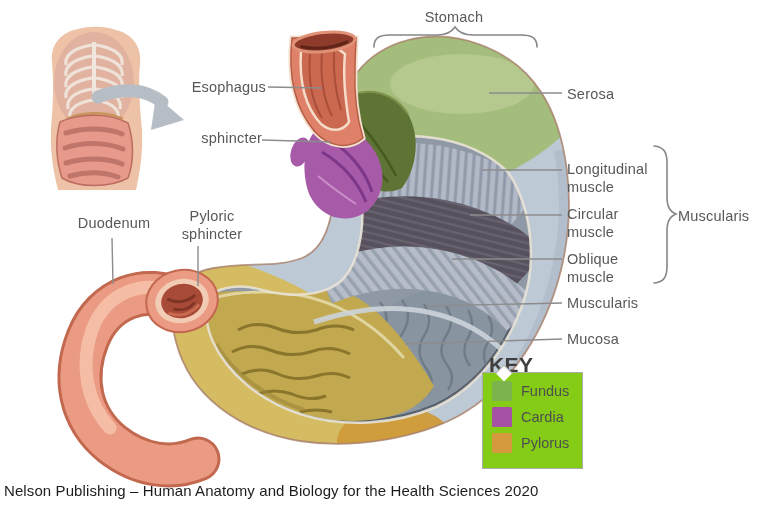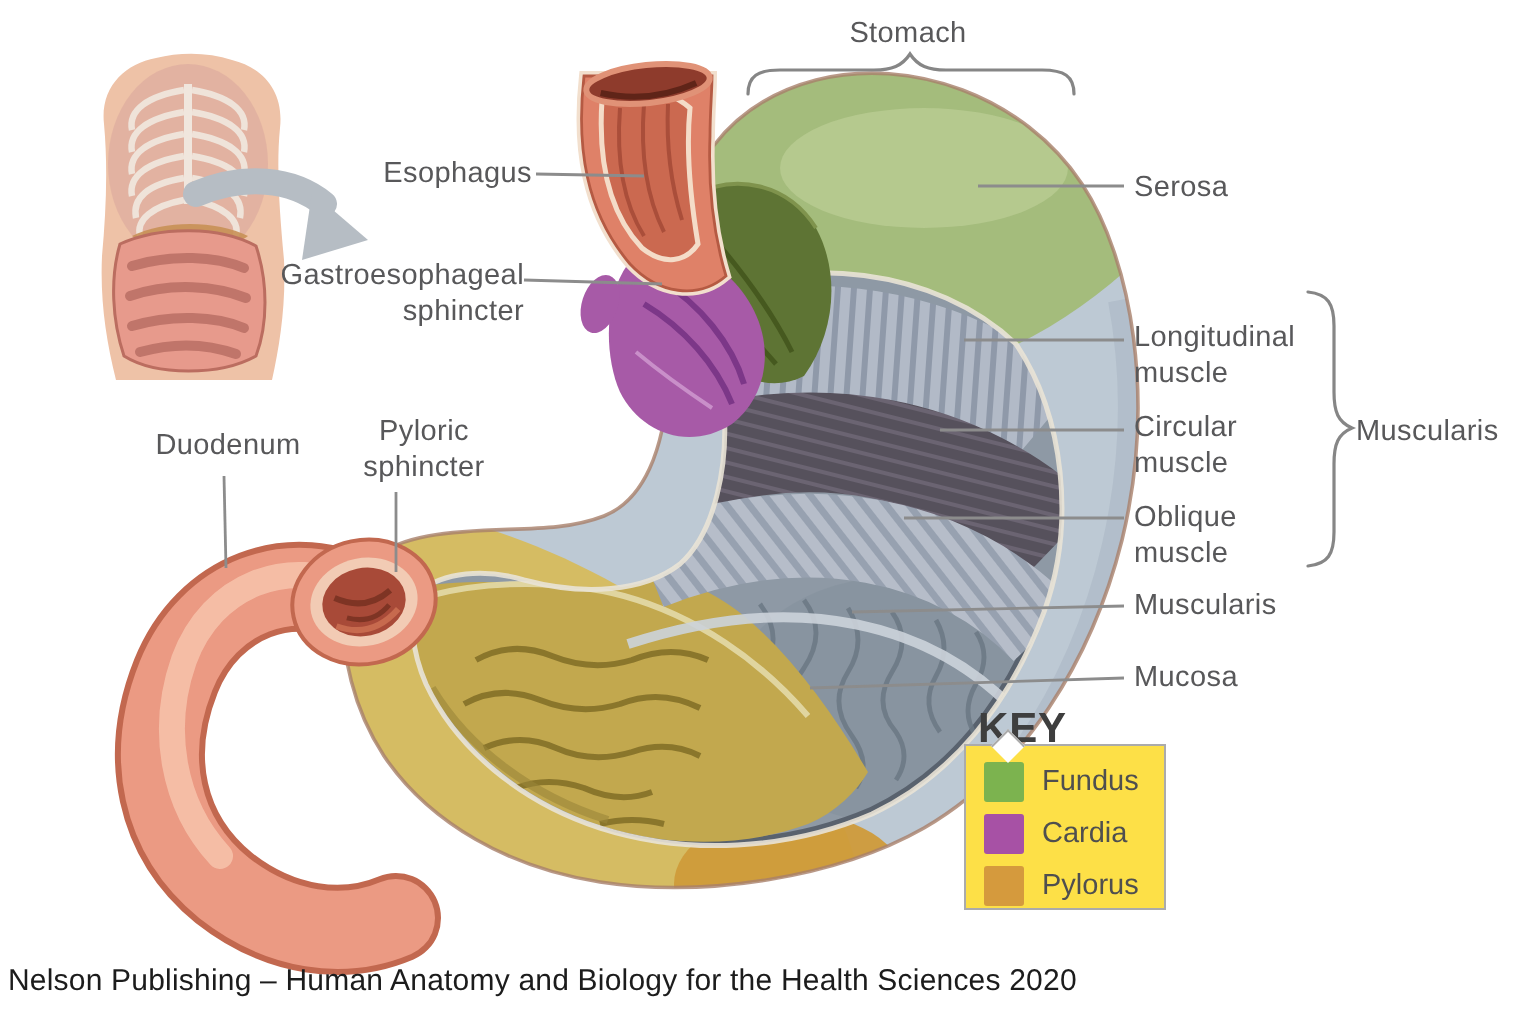--- a/index.html
+++ b/index.html
@@ -4,21 +4,21 @@
 <style>
   html,body{margin:0;padding:0;background:#fff;}
   .stage{position:relative;width:768px;height:512px;background:#ffffff;overflow:hidden;
          font-family:"Liberation Sans",sans-serif;}
   .art{position:absolute;left:0;top:0;}
   .lbl{position:absolute;color:#58585a;font-size:14.5px;letter-spacing:.2px;line-height:1.26;}
   .lbl.r{text-align:right;}
   .lbl.c{text-align:center;}
   .caption{position:absolute;left:4px;top:482px;font-size:15px;color:#1c1c1c;letter-spacing:.1px;}
   .key-title{position:absolute;left:489px;top:353px;font-size:21px;font-weight:bold;color:#3e3e3e;letter-spacing:.4px;}
-  .key-box{position:absolute;left:482px;top:372px;width:101px;height:83px;background:#fde047;
+  .key-box{position:absolute;left:482px;top:372px;width:101px;height:97px;background:#84cc16;
            border:1px solid #ababab;box-sizing:border-box;padding:8px 0 0 9px;}
   .key-notch{position:absolute;left:498px;top:367px;width:11px;height:11px;background:#fff;
              transform:rotate(45deg);border-left:1px solid #ababab;border-top:1px solid #ababab;}
   .key-row{display:flex;align-items:center;gap:9px;margin-bottom:6px;}
   .key-row .klabel{font-size:14.5px;color:#4f4f4f;}
   .sw{display:block;}
 </style>
 </head>
 <body>
 
@@ -231,21 +231,20 @@
     </g>
   </svg>
 
   <div class="lbl c" style="left:402px;top:8px;width:104px;">
     <span>Stomach</span>
   </div>
   <div class="lbl r" style="left:168px;top:78px;width:98px;">
     <span>Esophagus</span>
   </div>
   <div class="lbl r" style="left:118px;top:129px;width:144px;">
-    <div>Gastroesophageal</div>
     <div>sphincter</div>
   </div>
   <div class="lbl c" style="left:62px;top:214px;width:104px;">
     <span>Duodenum</span>
   </div>
   <div class="lbl c" style="left:167px;top:207px;width:90px;">
     <div>Pyloric</div>
     <div>sphincter</div>
   </div>
   <div class="lbl" style="left:567px;top:85px;">

